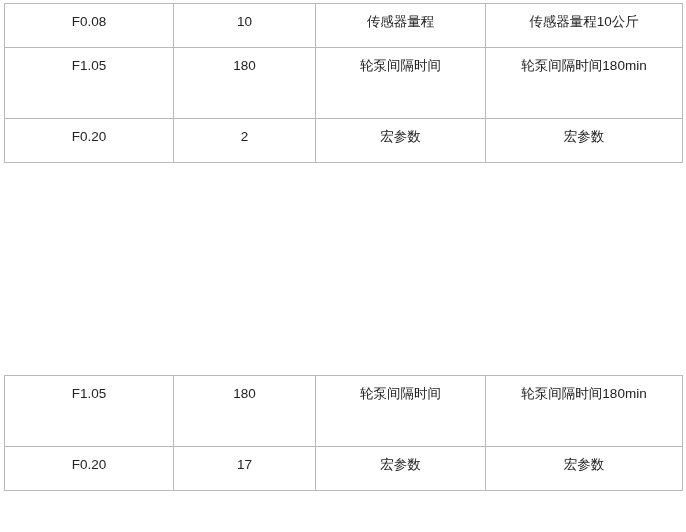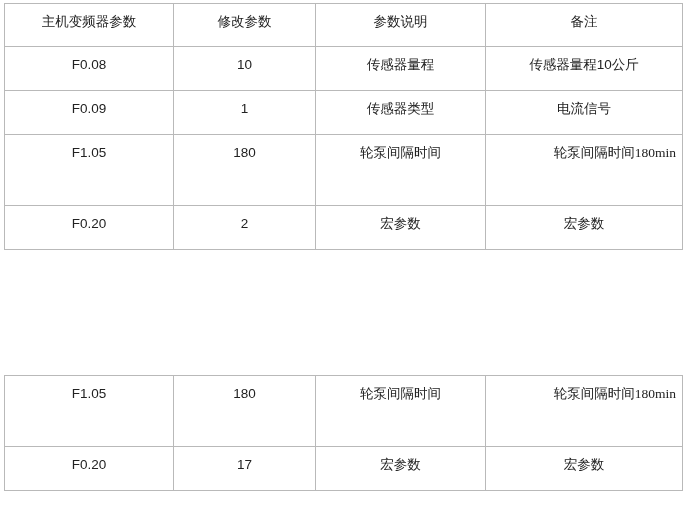--- a/index.html
+++ b/index.html
@@ -30,23 +30,22 @@
     border: 1px solid #b9b9b9;
     vertical-align: top;
     padding: 8px 6px 8px 6px;
     line-height: 1.55;
     word-break: break-all;
   }
   td.c-center {
     text-align: center;
   }
   td.c-left {
-    text-align: right;
+    text-align: center;
     padding-left: 10px;
-    font-family: Liberation Serif, serif;
   }
   
   #table-main {
     position: absolute;
     left: 4px;
     top: 3px;
     width: 678px;
   }
   #table-main col.col0 { width: 169px; }
   #table-main col.col1 { width: 142px; }
@@ -79,41 +78,29 @@
 <div class="page">
 
   <table class="param-table" id="table-main">
     <colgroup>
       <col class="col0">
         <col class="col1">
         <col class="col2">
         <col class="col3">
     </colgroup>
     <tbody>
-      <tr class="row-head">
-        <td class="c-center">主机变频器参数</td>
-        <td class="c-center">修改参数</td>
-        <td class="c-center">参数说明</td>
-        <td class="c-center">备注</td>
-      </tr>
 
 
       <tr class="row-normal">
         <td class="c-center">F0.08</td>
         <td class="c-center">10</td>
         <td class="c-center">传感器量程</td>
         <td class="c-center">传感器量程10公斤</td>
       </tr>
 
-      <tr class="row-normal">
-        <td class="c-center">F0.09</td>
-        <td class="c-center">1</td>
-        <td class="c-center">传感器类型</td>
-        <td class="c-center">电流信号</td>
-      </tr>
 
 
       <tr class="row-tall">
         <td class="c-center">F1.05</td>
         <td class="c-center">180</td>
         <td class="c-center">轮泵间隔时间</td>
         <td class="c-left">轮泵间隔时间180min</td>
       </tr>
 
       <tr class="row-normal">

